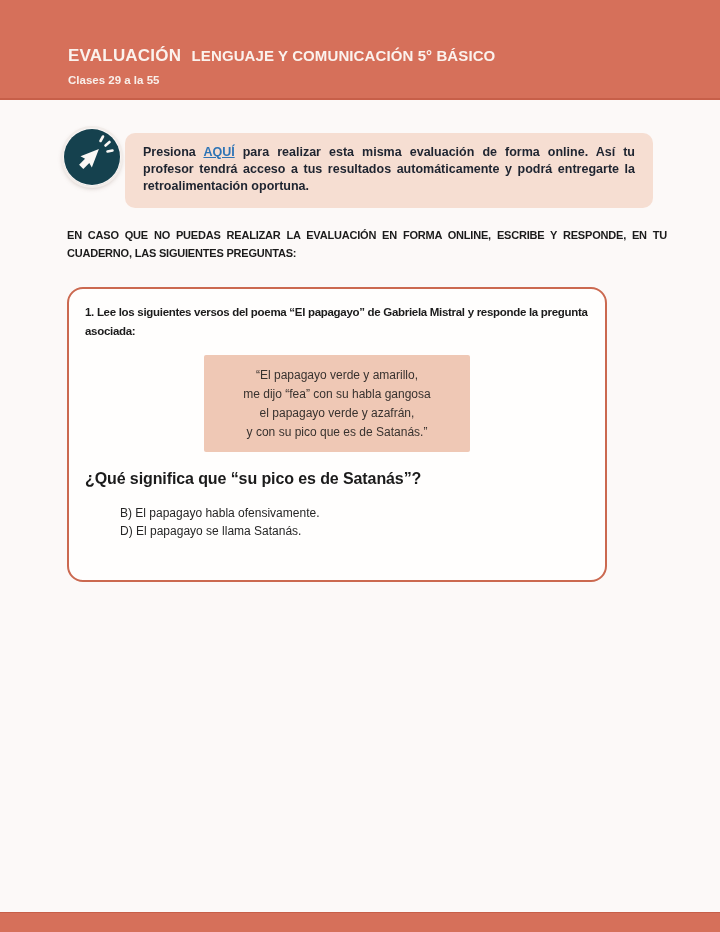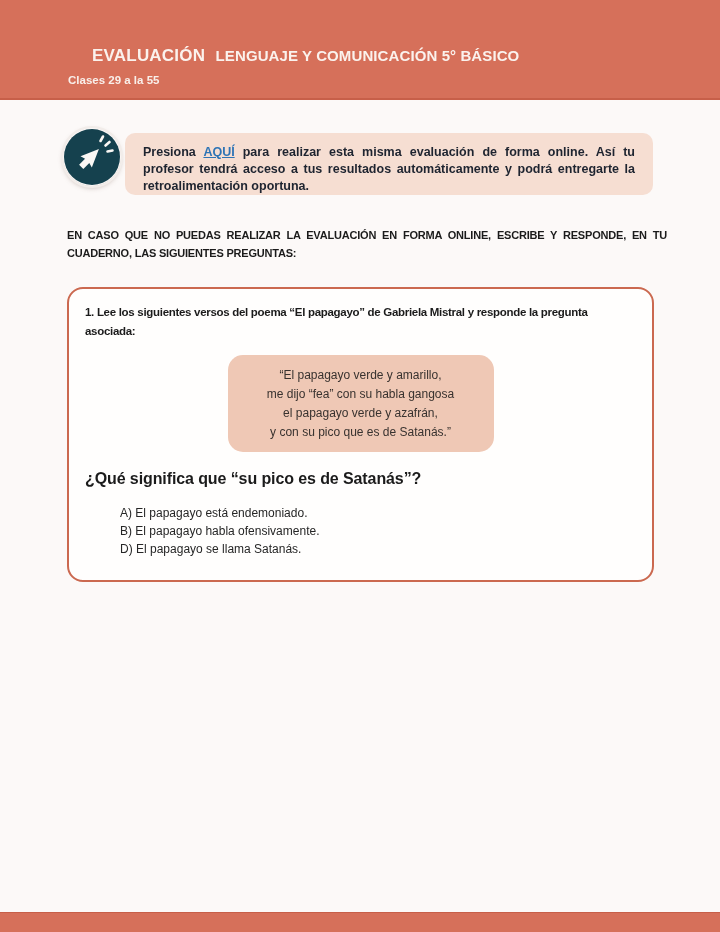--- a/index.html
+++ b/index.html
@@ -20,21 +20,20 @@
     width: 720px; height: 100px;
     background: #D6705A;
     border-bottom: 2px solid #C75F49;
   }
   .title-row {
     position: absolute;
     left: 68px; top: 46px;
     white-space: nowrap;
     color: #FBF2ED;
     font-weight: bold;
-    margin-left: 24px;
   }
   .title-main { font-size: 17px; letter-spacing: 0.2px; }
   .title-sub  { font-size: 15px; margin-left: 6px; letter-spacing: 0.1px; }
   .classes {
     position: absolute;
     left: 68px; top: 74px;
     color: #F9EFEA;
     font-weight: bold;
     font-size: 11.5px;
   }
@@ -45,21 +44,21 @@
     left: 63px; top: 128px;
     width: 58px; height: 58px;
     border-radius: 50%;
     box-shadow: 0 0 0 2px #F2EDEA, 0 2px 5px rgba(110, 80, 70, 0.35);
   }
 
   
   .notice-box {
     position: absolute;
     left: 125px; top: 133px;
-    width: 528px; height: 62px;
+    width: 528px; height: 75px;
     background: #F6DED2;
     border-radius: 10px;
     padding: 11px 18px 0 18px;
   }
   .notice-text {
     margin: 0;
     font-size: 12.5px;
     font-weight: bold;
     color: #1E2430;
     line-height: 17px;
@@ -82,38 +81,38 @@
     color: #1B1B1B;
     line-height: 18px;
     letter-spacing: -0.2px;
     text-align: justify;
   }
 
   
   .card {
     position: absolute;
     left: 67px; top: 287px;
-    width: 587px; height: 295px;
+    width: 540px; height: 295px;
     border: 2.5px solid #CB6950;
     border-radius: 16px;
     background: #FFFEFD;
   }
   .prompt {
     margin: 14px 16px 0 16px;
     font-size: 11.5px;
     font-weight: bold;
     color: #1B1B1B;
     line-height: 19px;
     letter-spacing: -0.3px;
   }
   .poem {
     width: 266px;
     margin: 14px auto 0 auto;
     background: #EFC8B5;
-    border-radius: 15px;
+    border-radius: 2px;
     padding: 11px 6px 10px 6px;
     text-align: center;
     font-size: 12px;
     color: #38322F;
     line-height: 19px;
   }
   .q {
     margin: 18px 16px 8px 16px;
     font-size: 16px;
     font-weight: bold;
@@ -180,24 +179,20 @@
       <div>“El papagayo verde y amarillo,</div>
       <div>me dijo “fea” con su habla gangosa</div>
       <div>el papagayo verde y azafrán,</div>
       <div>y con su pico que es de Satanás.”</div>
     </div>
 
     <p class="q">¿Qué significa que “su pico es de Satanás”?</p>
 
     <div class="options">
       <div>
-        <span>A)</span>
-        <span>El papagayo está endemoniado.</span>
-      </div>
-      <div>
         <span>B)</span>
         <span>El papagayo habla ofensivamente.</span>
       </div>
       <div>
         <span>D)</span>
         <span>El papagayo se llama Satanás.</span>
       </div>
     </div>
   </div>
 

